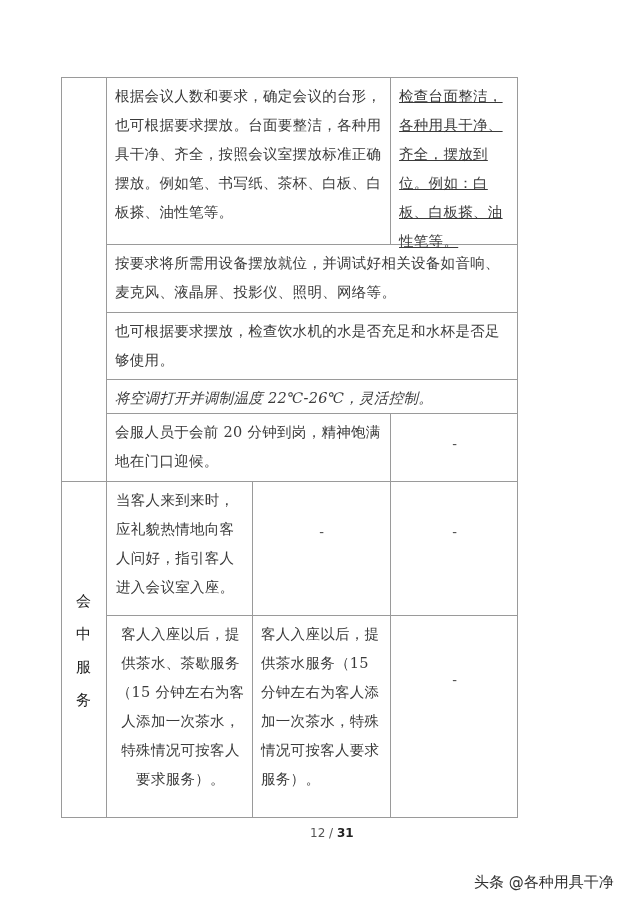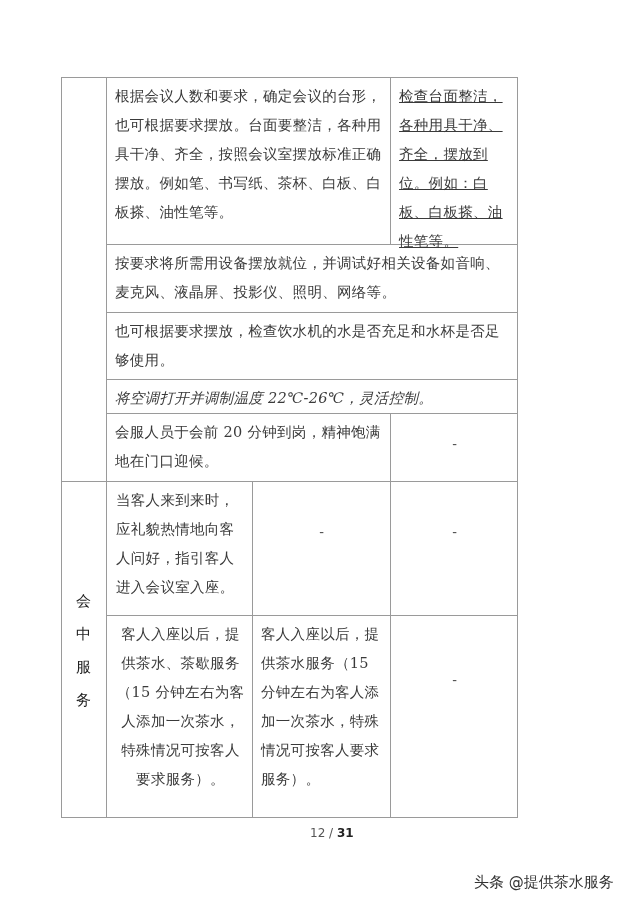--- a/index.html
+++ b/index.html
@@ -57,13 +57,13 @@
 <div class="dash" style="left:391px;top:524px;width:127px;">-</div>
 
 <div class="cell" style="left:107px;top:616px;width:145px;text-align:center;">客人入座以后，提供茶水、茶歇服务（15 分钟左右为客人添加一次茶水，特殊情况可按客人要求服务）。</div>
 <div class="cell" style="left:253px;top:616px;width:137px;">客人入座以后，提供茶水服务（15 分钟左右为客人添加一次茶水，特殊情况可按客人要求服务）。</div>
 <div class="dash" style="left:391px;top:672px;width:127px;">-</div>
 
 <div class="pager">
   <span>12</span><span> / </span><b>31</b>
 </div>
 
-<div class="wm">头条 @提供茶水服务</div>
+<div class="wm">头条 @各种用具干净</div>
 
 </body></html>

